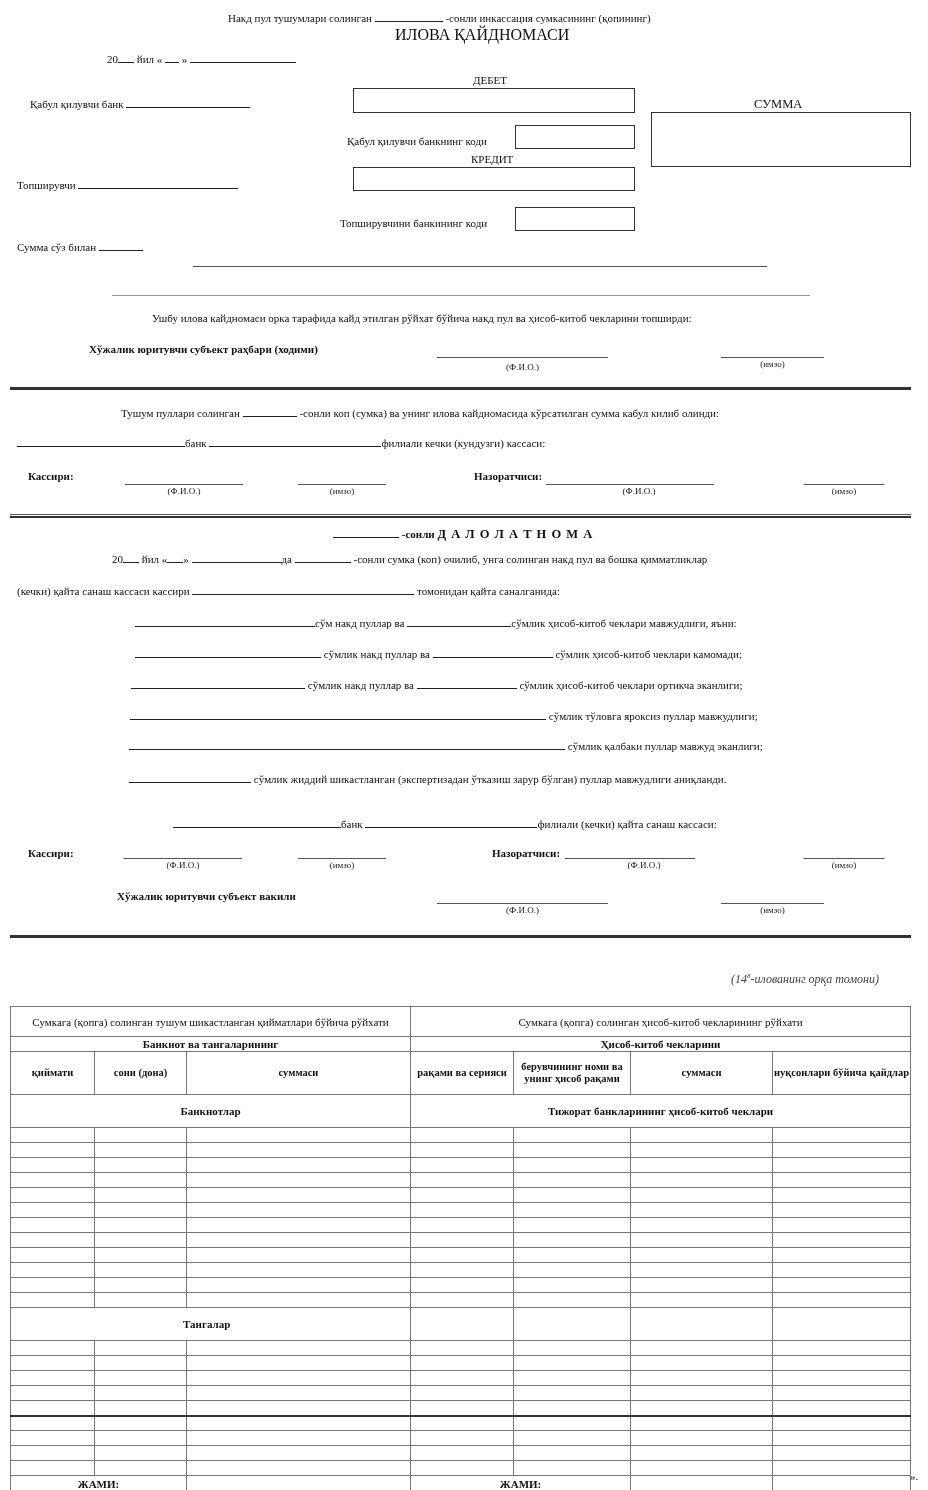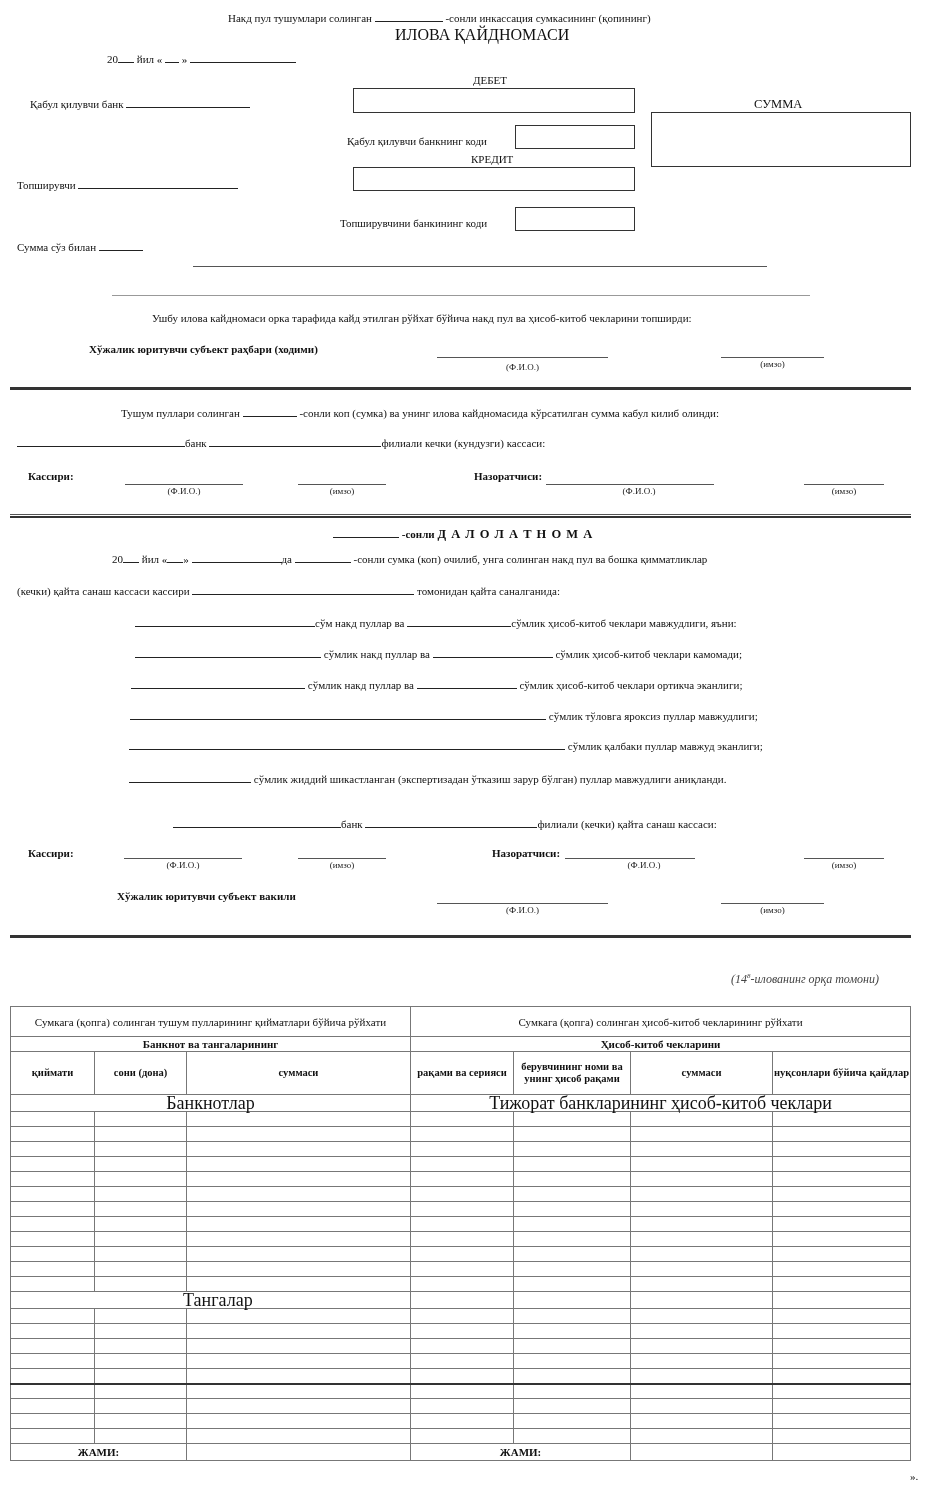--- a/index.html
+++ b/index.html
@@ -13,21 +13,21 @@
   .bold { font-weight: bold; }
   .divider-thick { position: absolute; left: 10px; width: 901px; height: 3px; background: #333; }
   .divider-double { position: absolute; left: 10px; width: 901px; height: 4px; border-top: 1px solid #555; border-bottom: 2px solid #333; }
 
   
   #tbl { position: absolute; left: 10px; top: 1006px; width: 900px; border-collapse: collapse; table-layout: fixed; }
   #tbl td { border: 1px solid #777; padding: 0; font-size: 11px; text-align: center; vertical-align: middle; line-height: 12px; }
   #tbl .h1 td { height: 30px; }
   #tbl .h2 td { height: 15px; }
   #tbl .h3 td { height: 43px; font-weight: bold; font-size: 10.5px; }
-  #tbl .sec td { height: 17px; font-size: 18px; }
+  #tbl .sec td { height: 33px; font-size: 11px; font-weight: bold; }
   #tbl .r td { height: 15px; }
   #tbl .total td { height: 17px; font-weight: bold; }
   #tbl .mid-border td { border-top: 2px solid #333; }
   .sup { font-size: 7px; vertical-align: super; }
 </style>
 </head>
 <body>
 
 <div class="abs" style="left:228px; top:11px;">
   <span>Накд пул тушумлари солинган</span>
@@ -194,21 +194,21 @@
     <col style="width:84px">
       <col style="width:92px">
       <col style="width:224px">
     <col style="width:103px">
       <col style="width:117px">
       <col style="width:142px">
       <col style="width:138px">
   </colgroup>
   <tbody>
       <tr class="h1">
-    <td colspan="3">Сумкага (қопга) солинган тушум пулларининг қийматлари бўйича рўйхати</td>
+    <td colspan="3">Сумкага (қопга) солинган тушум шикастланган қийматлари бўйича рўйхати</td>
     <td colspan="4">Сумкага (қопга) солинган ҳисоб-китоб чекларининг рўйхати</td>
   </tr>
   <tr class="h2">
     <td colspan="3" style="font-weight:bold;">Банкнот ва тангаларининг</td>
     <td colspan="4" style="font-weight:bold;">Ҳисоб-китоб чекларини</td>
   </tr>
   <tr class="h3">
     <td>қиймати</td>
     <td>сони (дона)</td>
     <td>суммаси</td>

